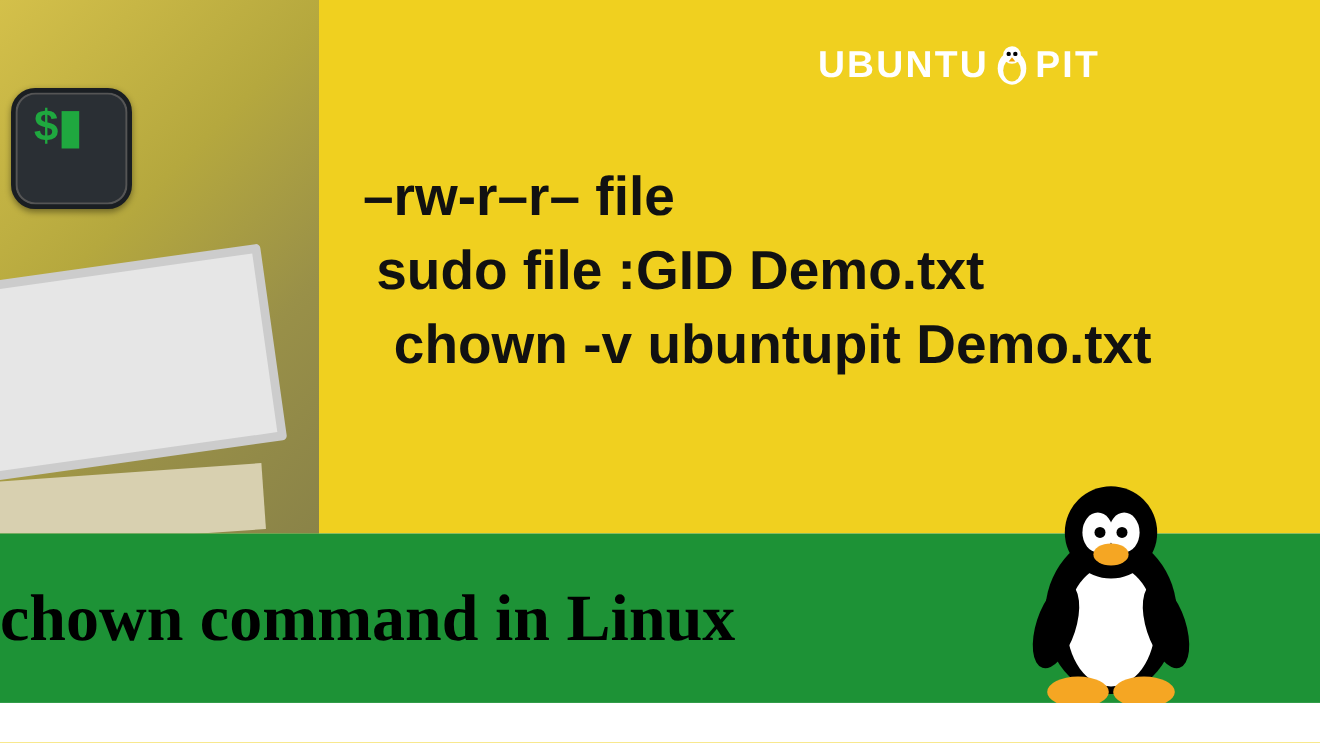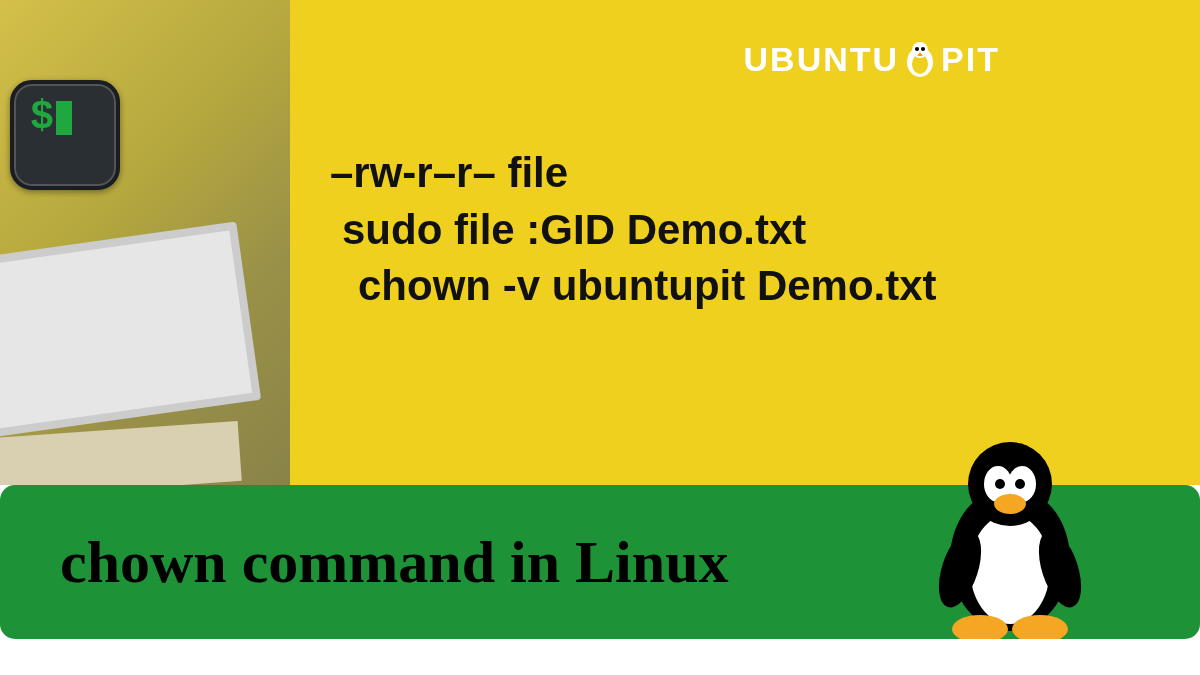--- a/index.html
+++ b/index.html
@@ -92,32 +92,30 @@
   }
   .commands {
     position: absolute;
     left: 330px;
     top: 145px;
     color: #111;
     font-family: Arial, Helvetica, sans-serif;
     font-weight: 700;
   }
   .commands .line {
-    font-size: 42px;
+    font-size: 50px;
     line-height: 1.35;
   }
   .bottom-section {
     width: 1200px;
     height: 154px;
     background: #1d9236;
     position: relative;
     display: flex;
     align-items: center;
-    padding-left: 60px;
-    border-radius: 15px;
   }
   .title {
     color: #000;
     font-family: Georgia, 'Times New Roman', serif;
     font-weight: 700;
     font-size: 60px;
   }
   .tux {
     position: absolute;
     right: 100px;

